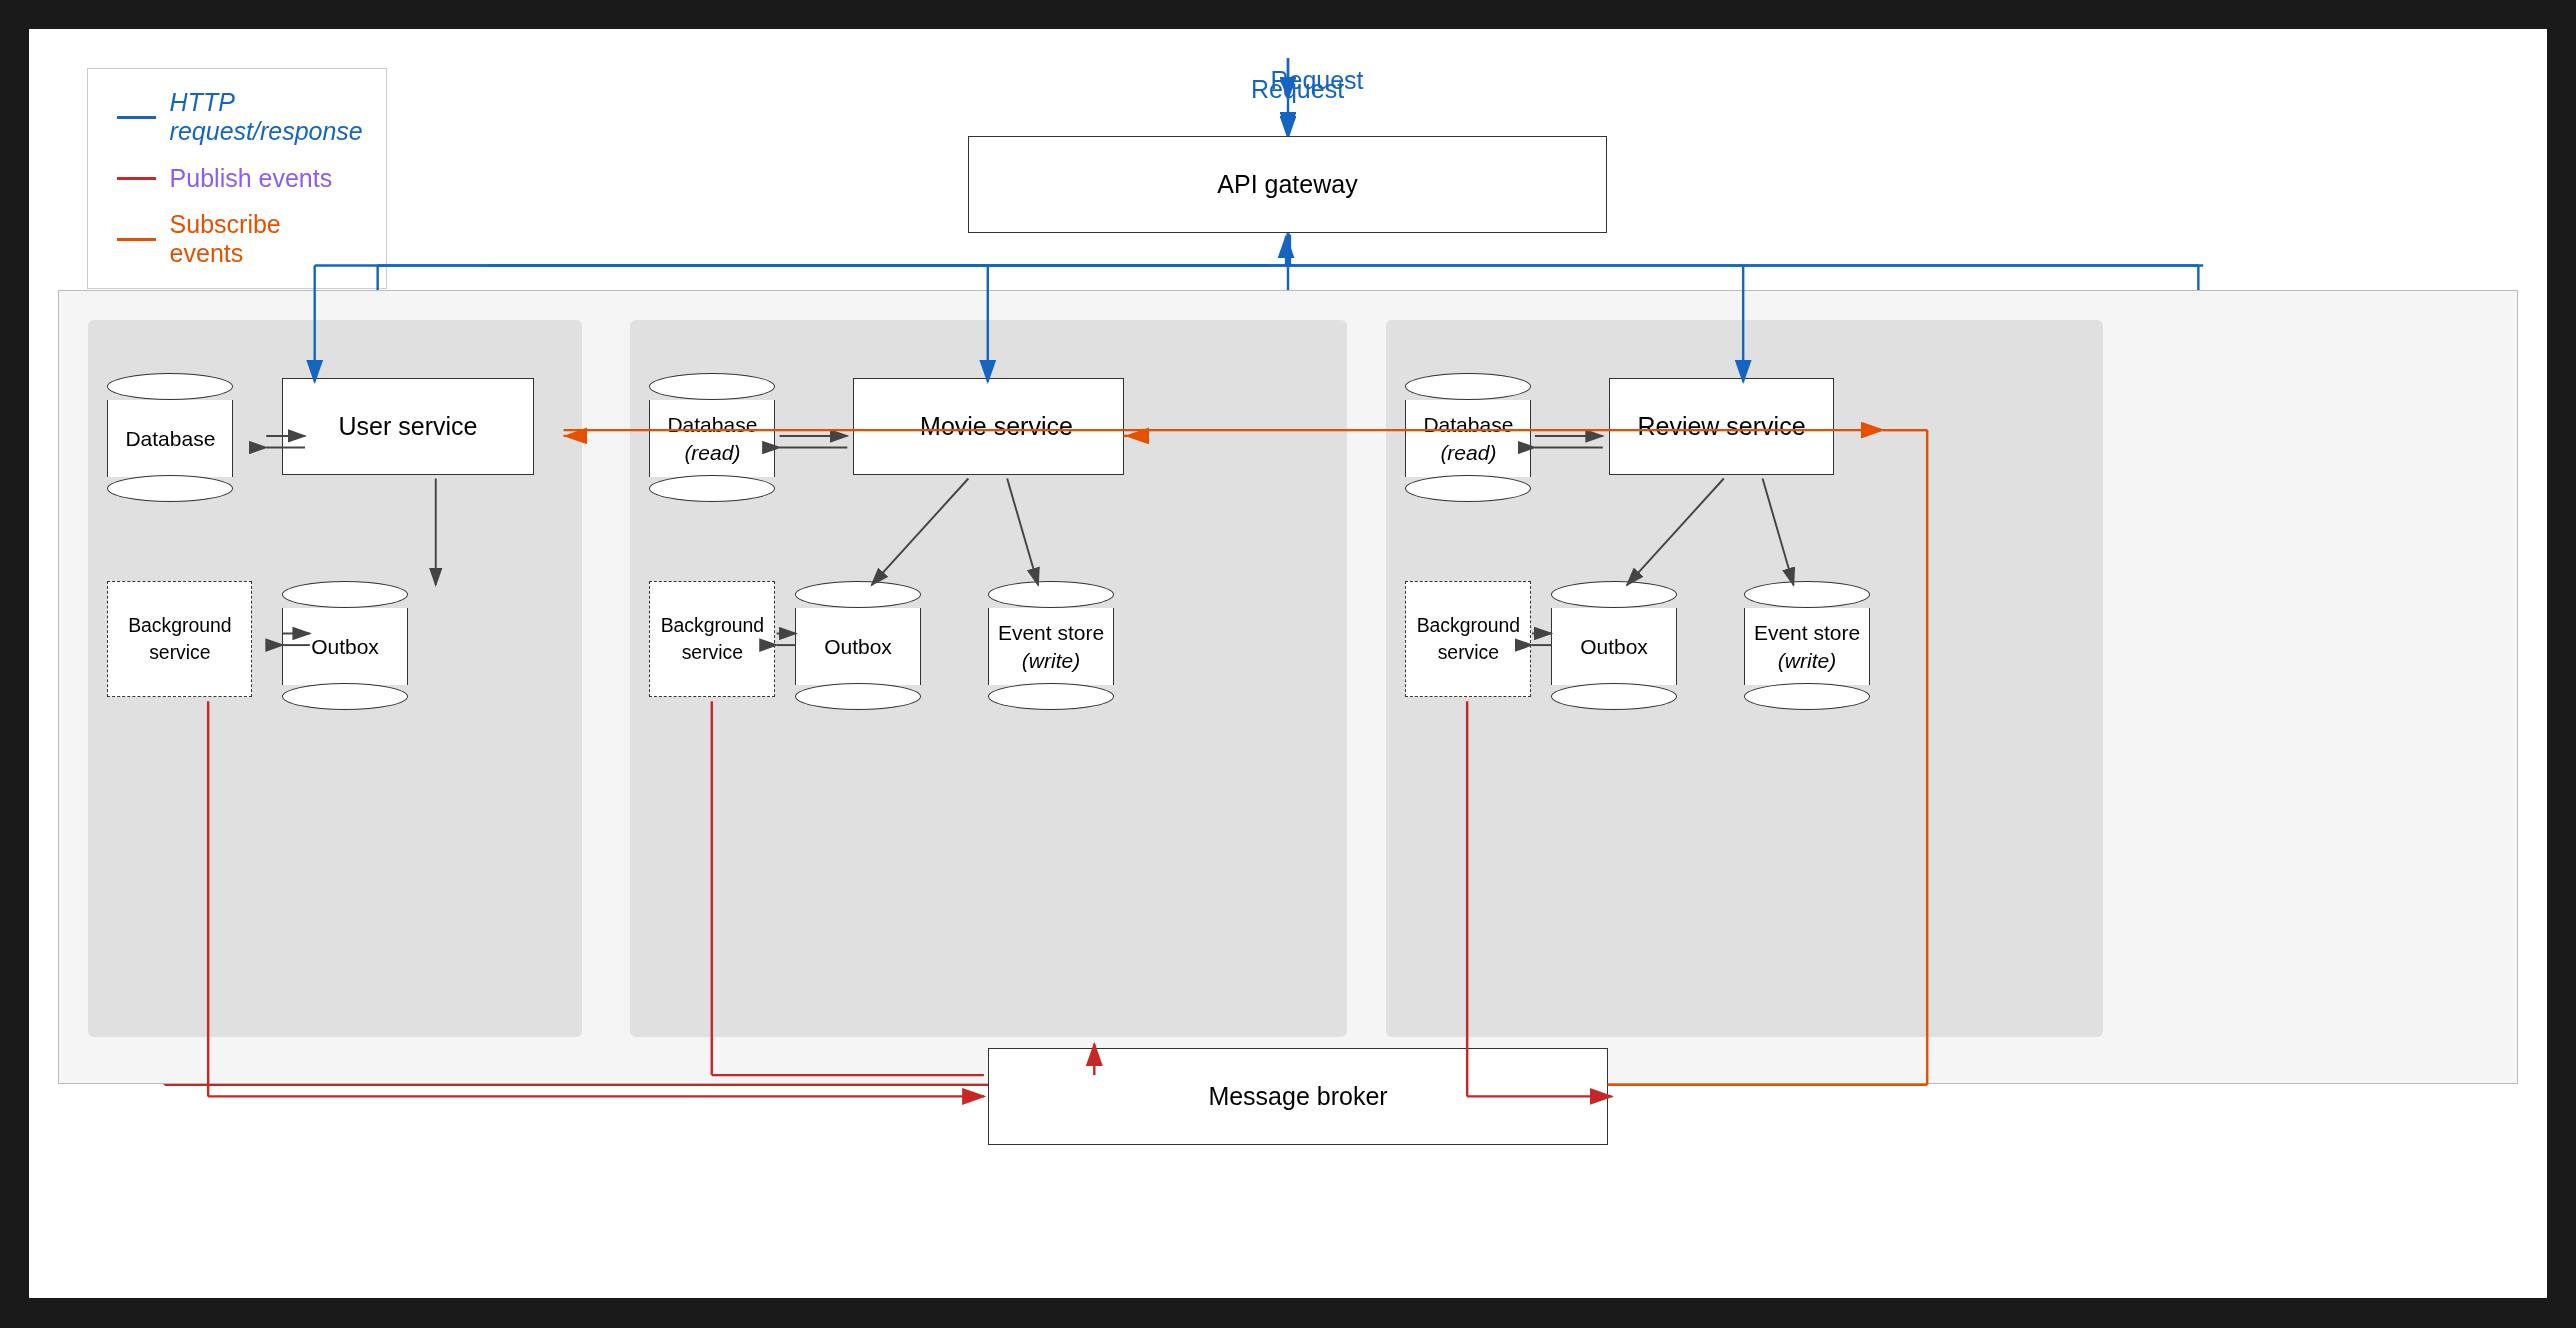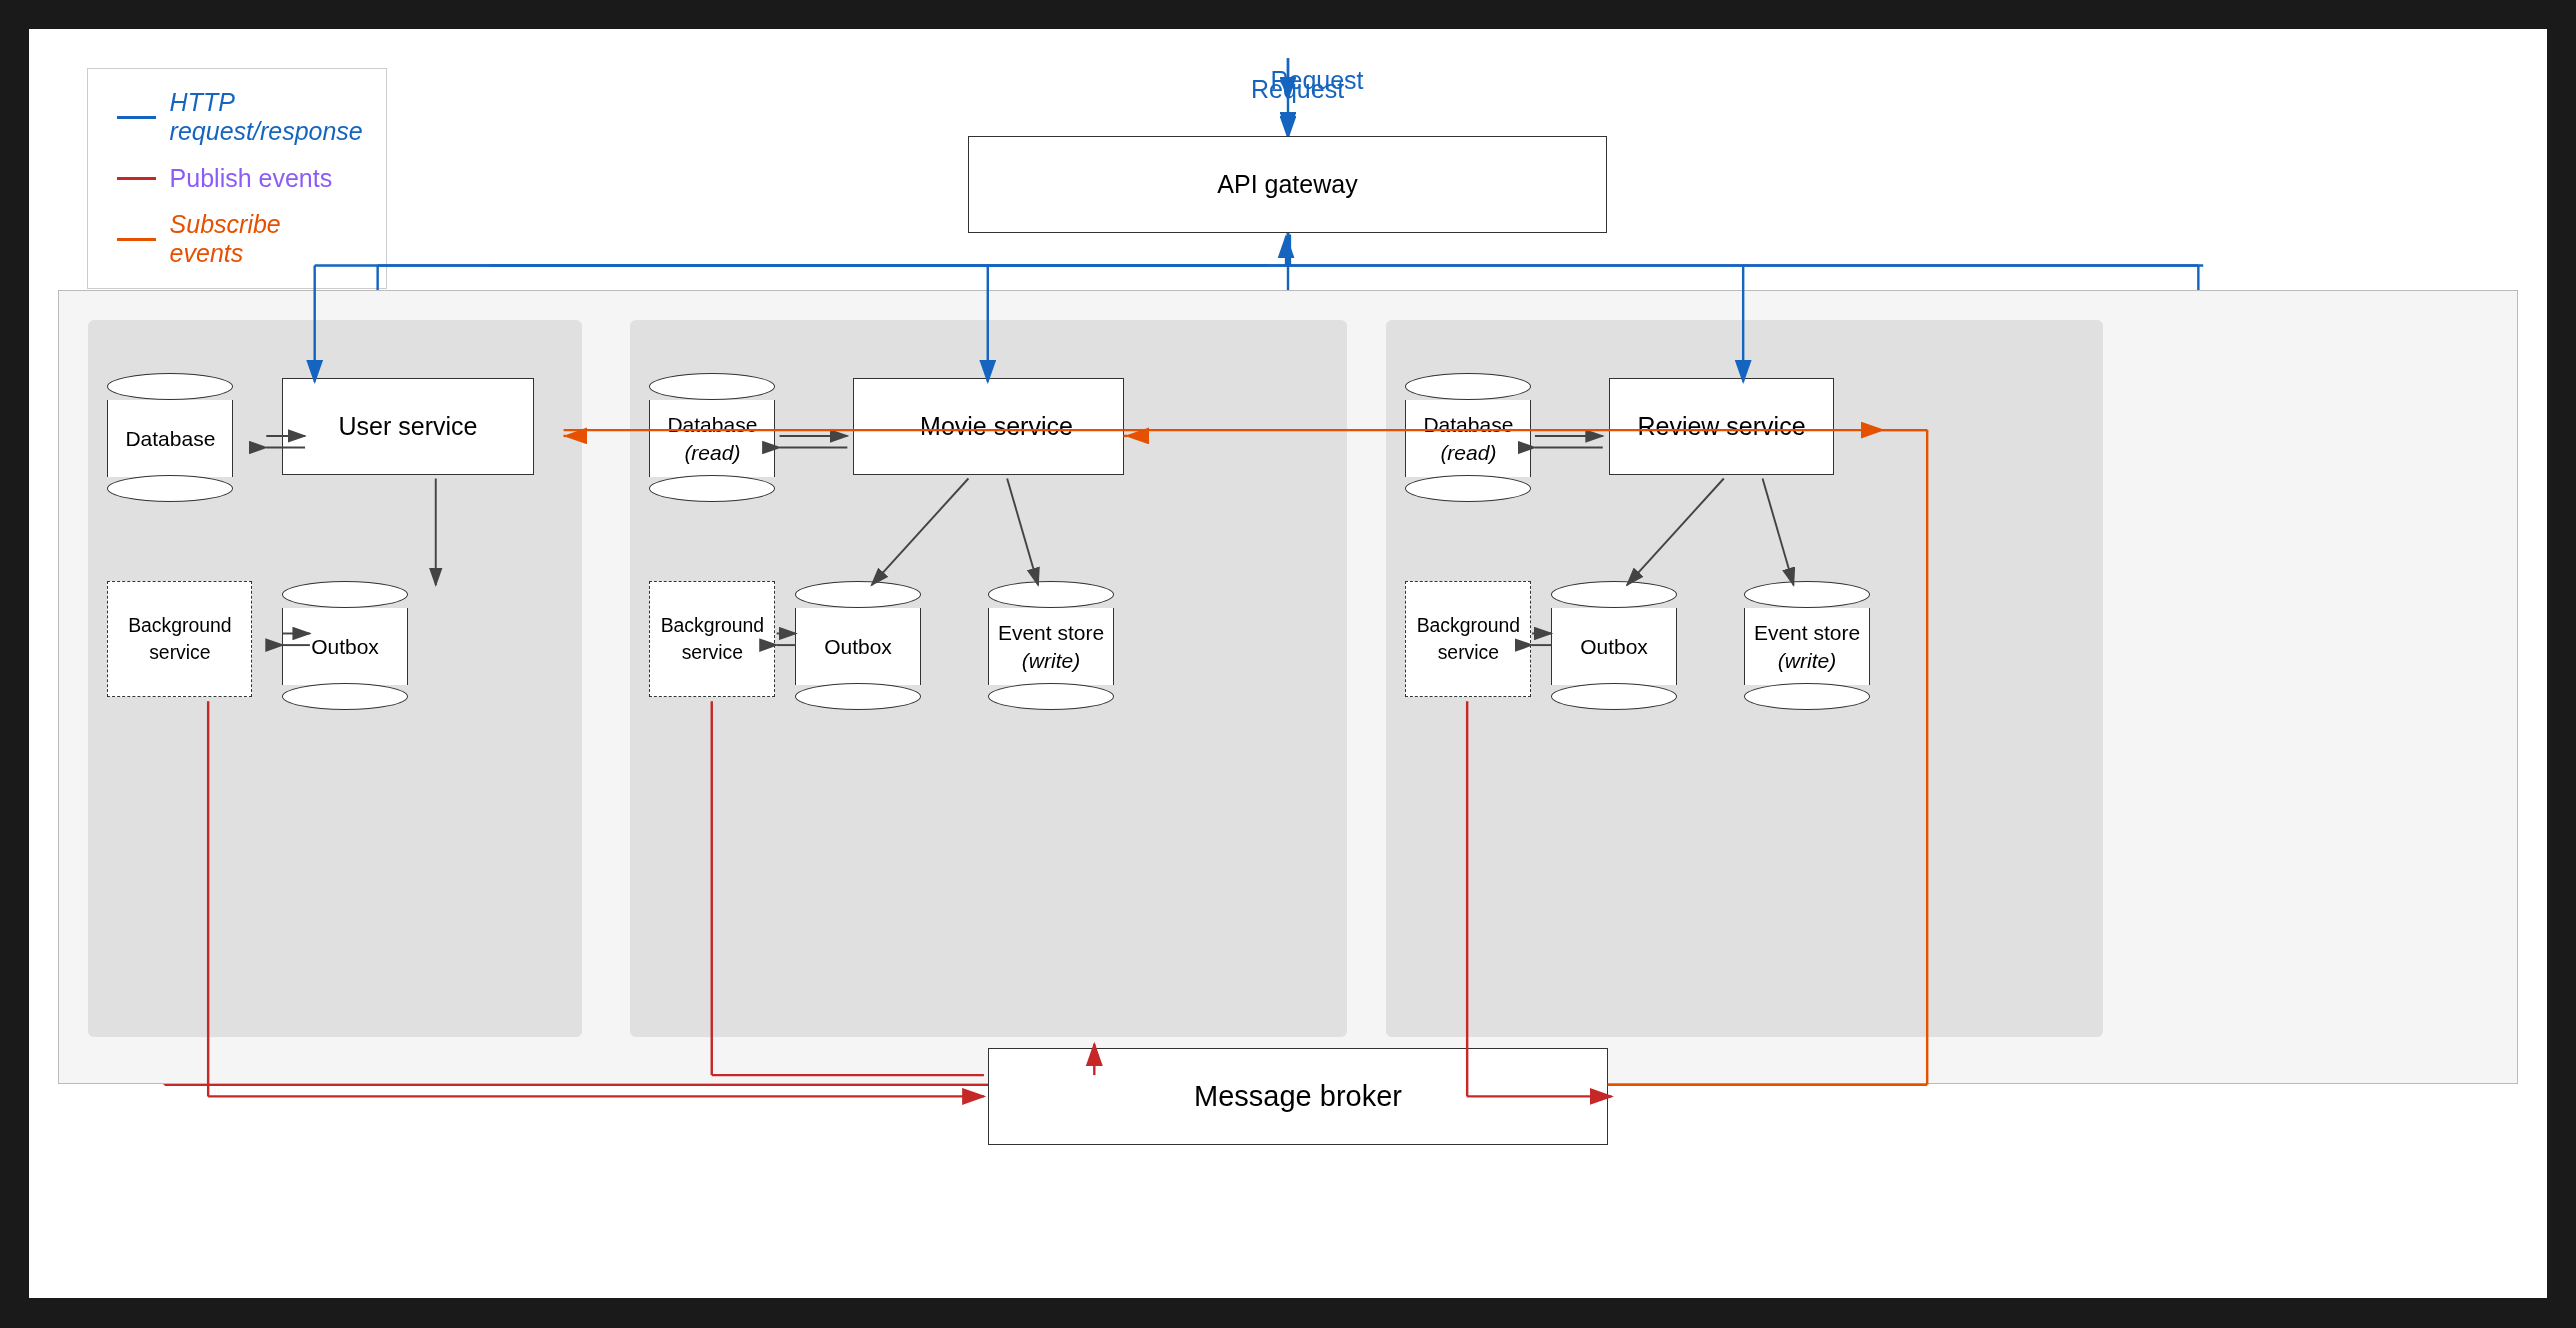--- a/index.html
+++ b/index.html
@@ -31,21 +31,21 @@
       padding: 19.4px 29px;
       width: 300px;
     }
     .legend-item {
       display: flex;
       align-items: center;
       margin-bottom: 17.4px;
       font-size: 25px;
       font-weight: 500;
     }
-    .legend-item:last-child { margin-bottom: 0; font-style: italic; }
+    .legend-item:last-child { margin-bottom: 0; }
     .legend-line {
       width: 39px;
       height: 2.9px;
       margin-right: 13.6px;
       flex-shrink: 0;
     }
     .legend-blue { background: #1565c0; }
     .legend-red { background: #c62828; }
     .legend-orange { background: #e65100; }
 
@@ -152,21 +152,21 @@
     }
 
     
     .msg-broker {
       position: absolute;
       border: 1.9px solid #333;
       background: white;
       display: flex;
       align-items: center;
       justify-content: center;
-      font-size: 29px;
+      font-size: 25px;
     }
   </style>
 </head>
 <body>
 
 <div class="main-canvas">
 
   <div class="legend">
     <div class="legend-item">
       <div class="legend-line legend-blue"></div>

